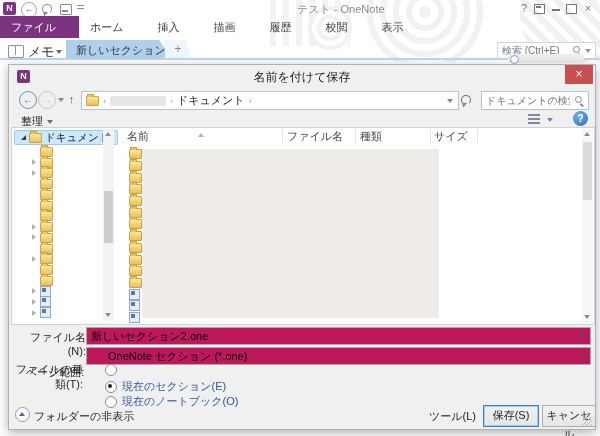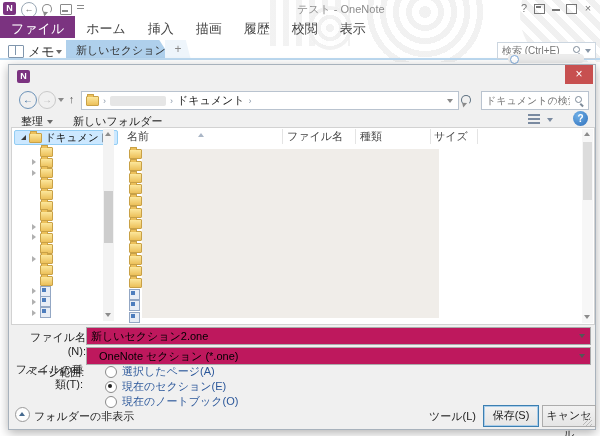--- a/index.html
+++ b/index.html
@@ -32,21 +32,21 @@
   #win-title{left:297px;top:2px;color:#8c8c8c;font-size:11px;white-space:nowrap}
   .wc{top:2px;color:#767676;font-size:11px;text-align:center;width:14px;height:13px;line-height:13px}
   #wc-help{left:517px}
   #wc-ribbon{left:534px;top:4px;width:9px;height:8px;border:1px solid #767676}
   #wc-ribbon::after{content:"";position:absolute;left:1px;top:1px;width:5px;height:2px;background:#767676}
   #wc-min{left:552px;top:9px;width:8px;height:2px;background:#767676}
   #wc-max{left:566px;top:4px;width:9px;height:8px;border:1px solid #767676}
   #wc-close{left:581px}
 
   #ribbon-tabs{position:absolute;left:0;top:16px;height:22px;display:flex;align-items:stretch}
-  .rtab{padding:4px 11px 5px 11px;color:#444;font-size:13px;white-space:nowrap}
+  .rtab{padding:4px 23px 5px 11px;color:#444;font-size:11px;white-space:nowrap}
   .rtab.active{background:#7B3380;color:#fff}
 
   #book-icon{left:8px;top:45px;width:14px;height:11px;border:1px solid #8096ad;border-radius:1px}
   #book-icon::after{content:"";position:absolute;left:6px;top:0;width:1px;height:9px;background:#8096ad}
   #nb-label{left:28px;top:43px;font-size:13px;color:#2e2e2e}
   .tri-d{width:0;height:0;border-left:3.5px solid transparent;border-right:3.5px solid transparent;border-top:4px solid #6a6a6a}
   #nb-drop{left:56px;top:50px}
   #section-tab{left:66px;top:40px;width:96px;height:20px;background:#AFD0EC;
                clip-path:polygon(0 0,88% 0,100% 100%,0 100%);color:#333;font-size:11px;
                line-height:20px;padding-left:10px}
@@ -141,21 +141,21 @@
 
   .frow-label{position:absolute;text-align:right;color:#222;font-size:11px}
   #fname-label{left:3px;top:265px;width:74px}
   #ftype-label{left:0px;top:297px;width:74px}
   .combo{position:absolute;left:77px;width:503px;height:16px;background:#be185d;border:1px solid #ababab;
          display:flex;align-items:center;justify-content:space-between}
   #fname-box{top:262px}
   #ftype-box{top:282px}
   .combo input{border:none;outline:none;flex:1;font-size:11px;color:#000;background:transparent;
                font-family:"Liberation Sans","DejaVu Sans",sans-serif;padding:0 0 0 4px}
-  .combo .val{padding-left:12px;color:#000;white-space:nowrap}
+  .combo .val{padding-left:21px;color:#000;white-space:nowrap}
   .combo .tri-d{margin-right:5px;border-top-color:#555}
 
   #range-label{left:0px;top:300px;width:92px;text-align:center;color:#222}
   .radio-row{position:absolute;left:96px;display:flex;align-items:center;gap:5px}
   .radio{width:10px;height:10px;border:1px solid #8a8a8a;border-radius:50%;background:#fff;position:relative;flex:0 0 auto}
   .radio.sel::after{content:"";position:absolute;left:2px;top:2px;width:4px;height:4px;border-radius:50%;background:#222}
   .radio-row .rlbl{color:#2B579A;font-size:11px;white-space:nowrap}
 
   #hide-toggle{left:6px;top:342px;width:13px;height:13px;border:1px solid #9a9a9a;border-radius:50%;background:#fdfdfd}
   #hide-toggle::after{content:"";position:absolute;left:3px;top:4px;width:0;height:0;
@@ -214,20 +214,21 @@
   <div class="abs" id="app-search">
     <input placeholder="検索 (Ctrl+E)" style="">
     <span class="mag"></span>
     <span class="tri-d"></span>
   </div>
   <div class="abs" id="peek"></div>
   <div class="abs" id="peek-dot"></div>
 
   <div id="dialog">
     <div class="abs" id="dlg-icon">N</div>
+    <div class="abs" id="dlg-title">名前を付けて保存</div>
     <div class="abs" id="dlg-close">×</div>
 
     <div class="abs navcirc" id="nav-back">←</div>
     <div class="abs navcirc" id="nav-fwd">→</div>
     <div class="abs tri-d" id="nav-drop"></div>
     <div class="abs" id="nav-up">↑</div>
     <div class="abs" id="addr-box">
       <span class="ficon" style="margin-left:4px"></span>
       <span class="bc-sep">›</span>
       <span id="bc-blur"></span>
@@ -241,23 +242,20 @@
       </div>
     <div class="abs" id="dlg-search">
       <input placeholder="ドキュメントの検索" style="">
       <span class="mag"></span>
     </div>
 
     <div class="abs tool-btn" id="btn-organize">
       <span>整理</span>
       <span class="tri-d"></span>
     </div>
-    <div class="abs tool-btn" id="btn-newfolder">
-      <span>新しいフォルダー</span>
-    </div>
     <div class="abs" id="view-icon"></div>
     <div class="abs tri-d" id="view-drop"></div>
     <div class="abs" id="help-icon">?</div>
 
     <div class="abs" id="content">
       <div class="hdr" style="left:115px">名前</div>
       <div id="hdr-sort"></div>
       <div class="hdr" style="left:275px">ファイル名</div>
       <div class="hdr" style="left:348px">種類</div>
       <div class="hdr" style="left:422px">サイズ</div>
@@ -405,21 +403,20 @@
     </div>
     <div class="frow-label" id="ftype-label">ファイルの種類(T):</div>
     <div class="combo" id="ftype-box">
       <span class="val">OneNote セクション (*.one)</span>
       <span class="tri-d"></span>
     </div>
 
     <div class="abs" id="range-label">ページ範囲:</div>
     <div class="radio-row" style="top:299px">
       <span class="radio"></span>
-      <span class="rlbl">選択したページ(A)</span>
     </div>
     <div class="radio-row" style="top:314px">
       <span class="radio sel"></span>
       <span class="rlbl">現在のセクション(E)</span>
     </div>
     <div class="radio-row" style="top:329px">
       <span class="radio"></span>
       <span class="rlbl">現在のノートブック(O)</span>
     </div>
 

